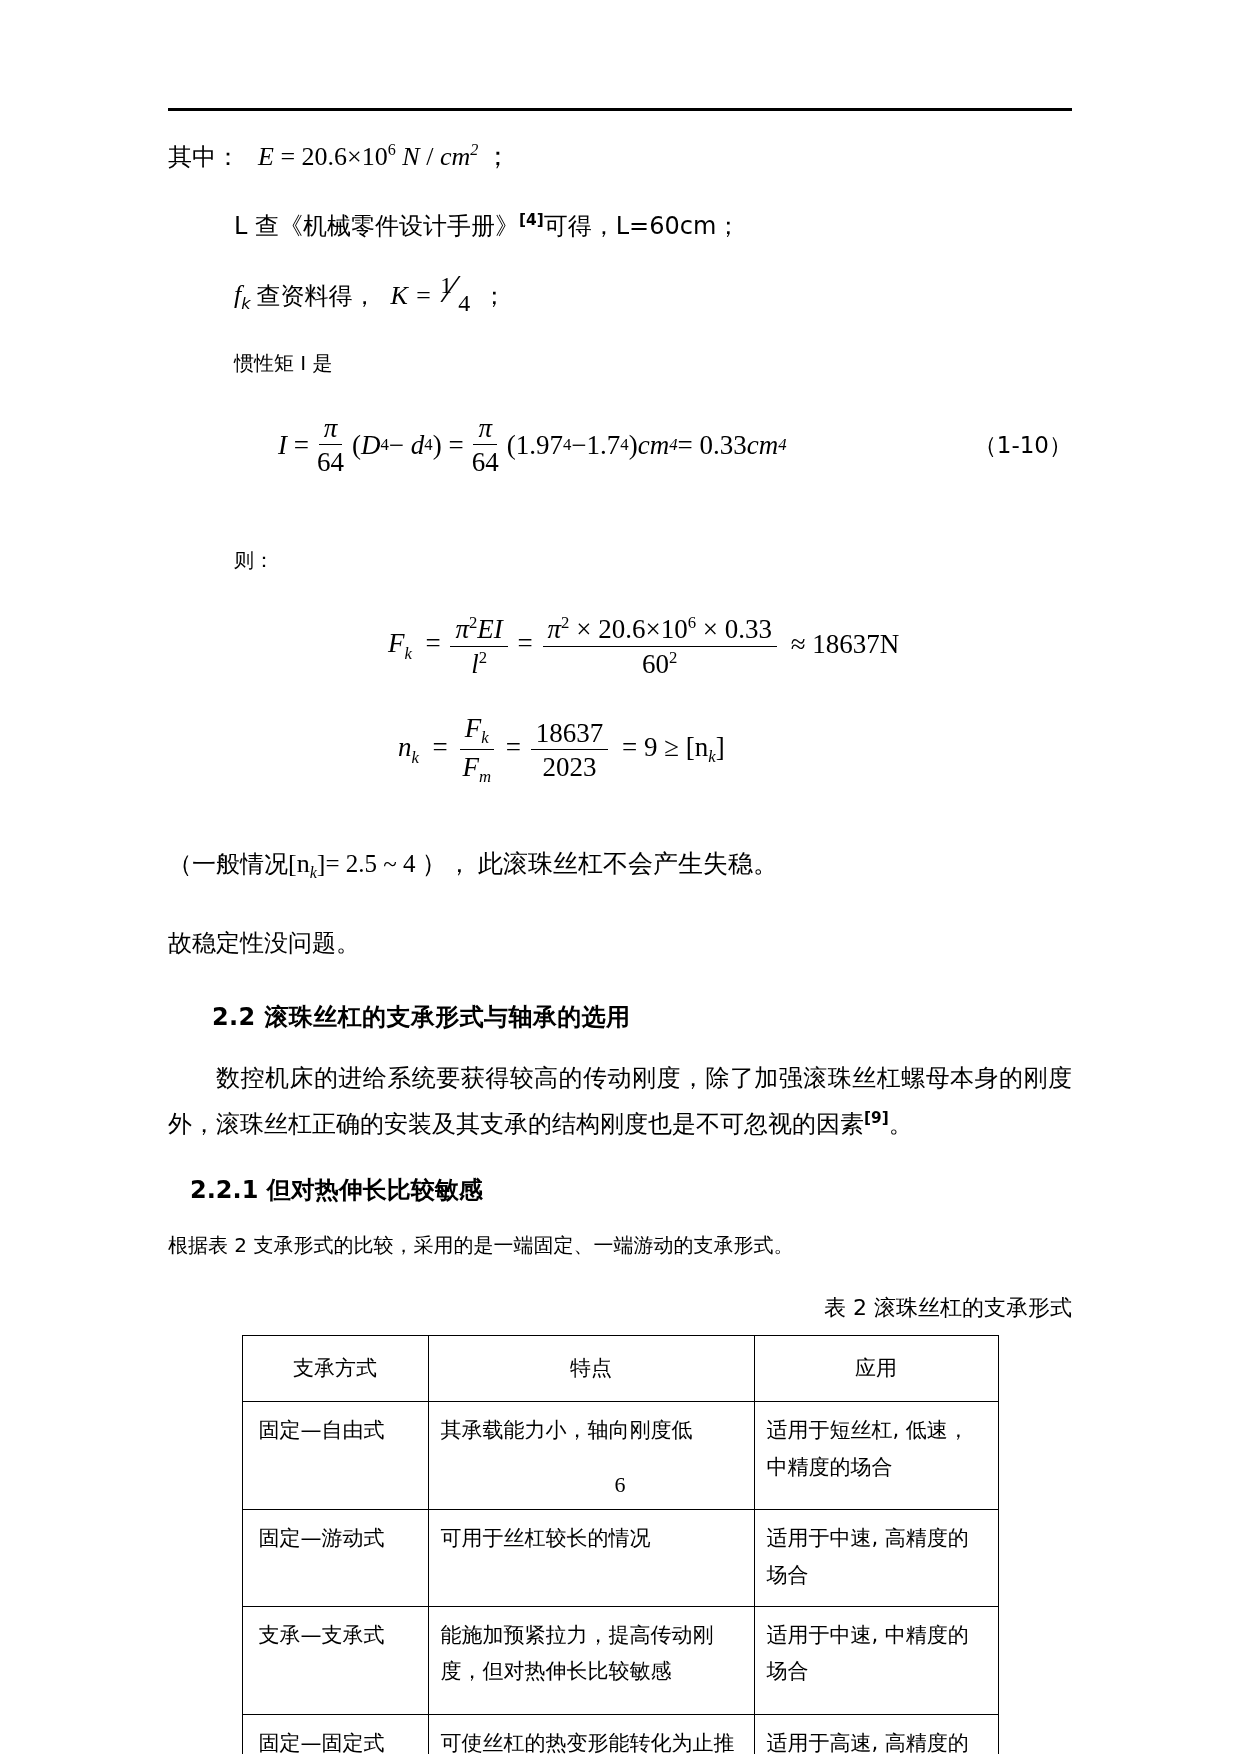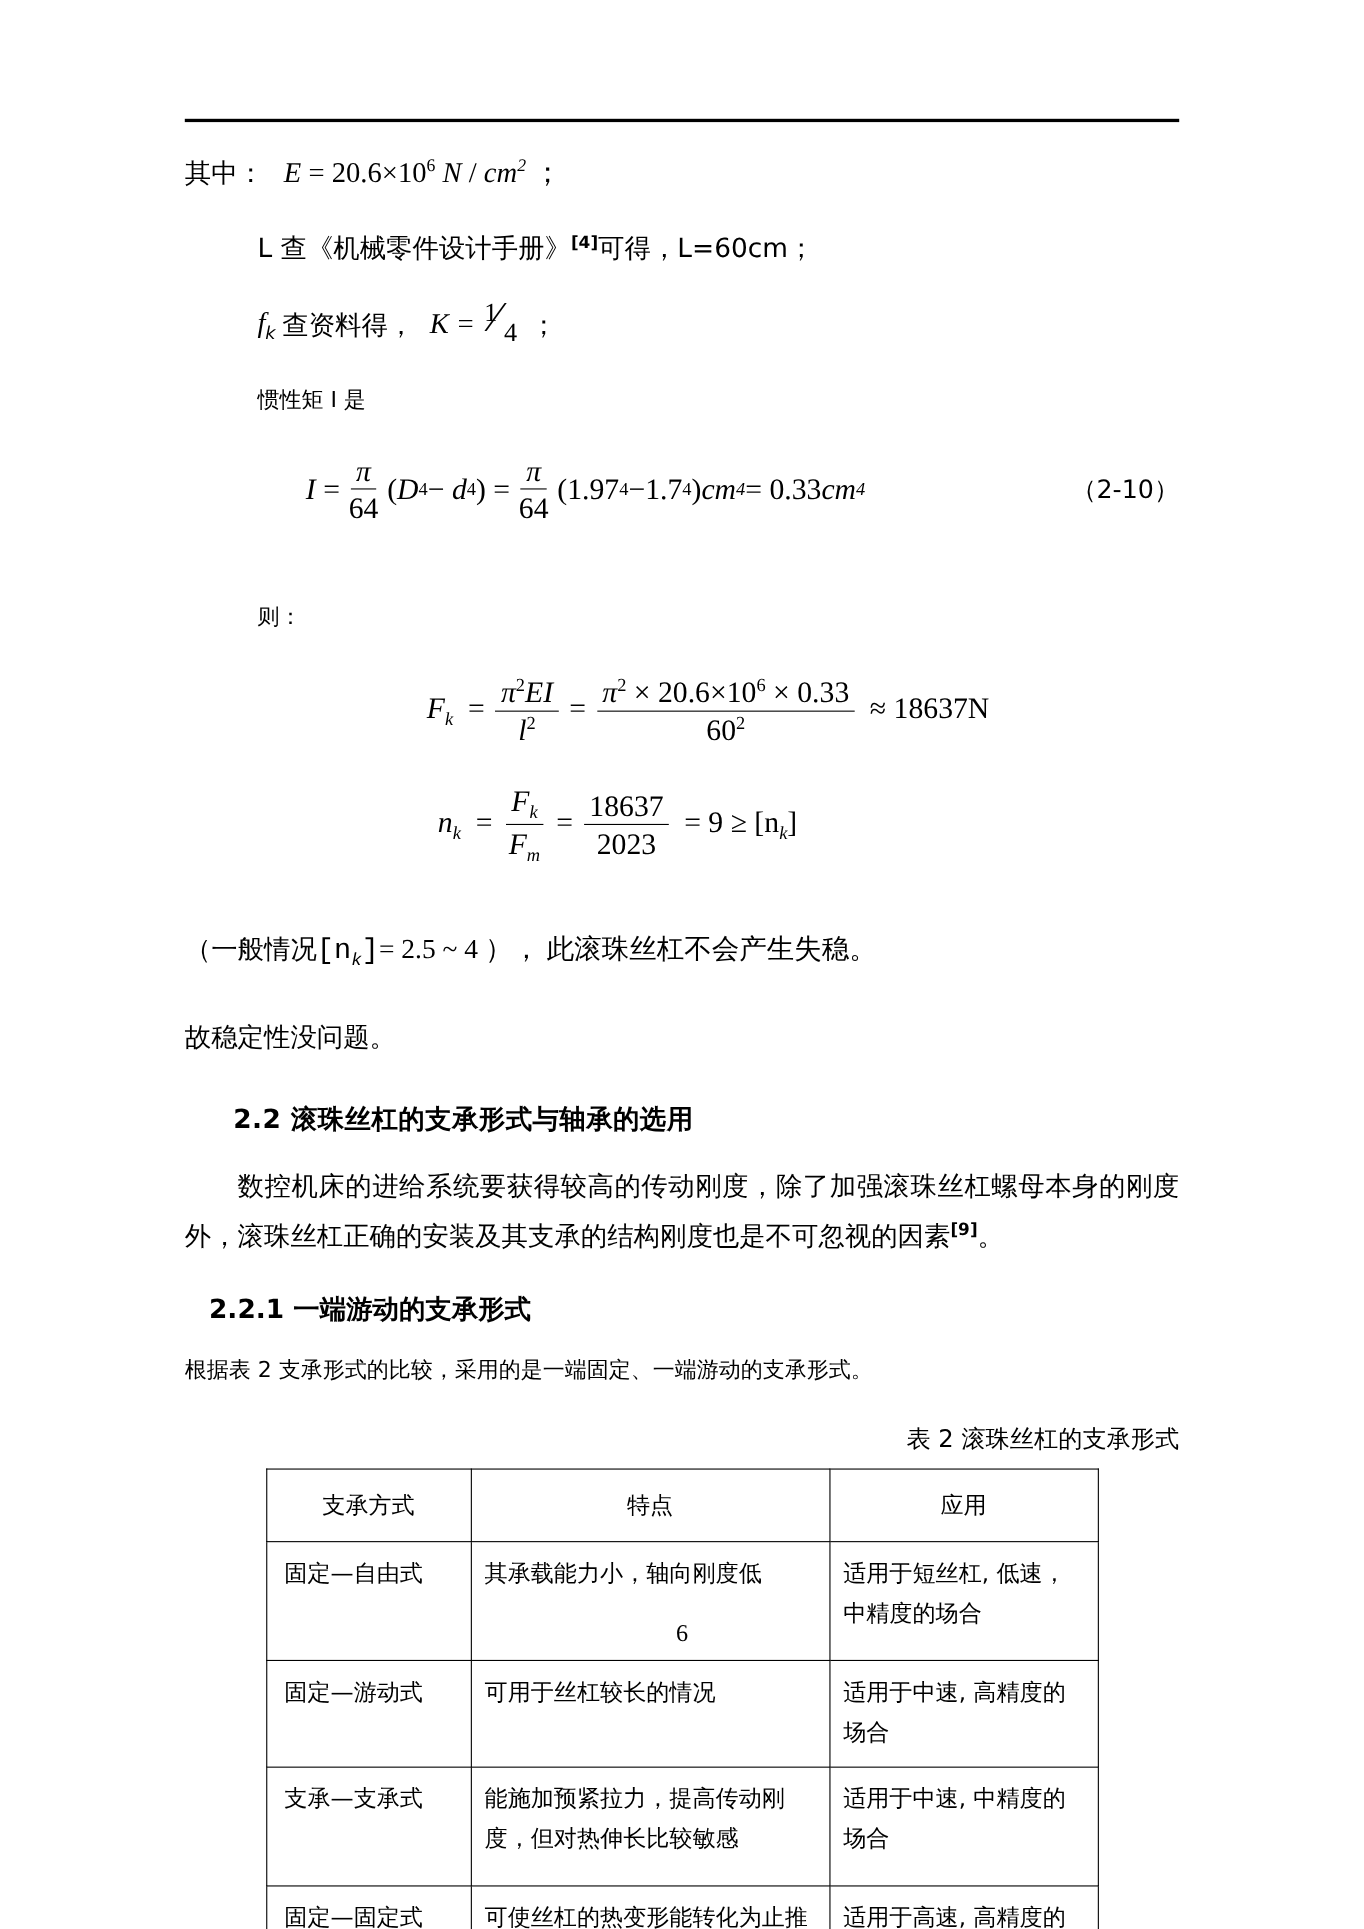--- a/index.html
+++ b/index.html
@@ -285,21 +285,21 @@
           <span class="mup">4</span>
           <span class="mn"> −1.7</span>
           <span class="mup">4</span>
           <span class="mn">)</span>
           <span class="mi">cm</span>
           <span class="mupi">4</span>
           <span class="mn"> = 0.33</span>
           <span class="mi">cm</span>
           <span class="mupi">4</span>
       </span>
-      <span class="eqnum">（2-10）</span>
+      <span class="eqnum">（1-10）</span>
     </div>
 
     <div class="row-plain" style="margin-top:70px;">则：</div>
 
     <div class="eqcenter">
       <span class="mi">F</span><span class="msub">k</span>
       <span class="mn">&nbsp;=</span>
       <span class="frac">
         <span class="num"><span class="mi">π</span><span class="mup">2</span><span class="mi">EI</span></span>
         <span class="den"><span class="mi">l</span><span class="mup">2</span></span>
@@ -321,32 +321,32 @@
       </span>
       <span class="mn">=</span>
       <span class="frac">
         <span class="num mn">18637</span>
         <span class="den mn">2023</span>
       </span>
       <span class="mn" style="margin-left:4px;"><span>= 9 ≥ [n</span><span class="msub">k</span><span>]</span></span>
     </div>
 
     <p class="para" style="margin-top:52px;">
-      <span>（一般情况</span><span style="font-family:Liberation Mono, monospace;font-size:26px;"><span>[n</span><span class="msub">k</span><span>]</span></span><span style="font-family:'Liberation Serif',serif;font-size:25px;">= 2.5 ~ 4 ）， 此滚珠丝杠不会产生失稳。</span>
+      <span>（一般情况</span><span style="font-family:Liberation Serif, serif;font-size:26px;"><span>[n</span><span class="msub">k</span><span>]</span></span><span style="font-family:'Liberation Serif',serif;font-size:25px;">= 2.5 ~ 4 ）， 此滚珠丝杠不会产生失稳。</span>
     </p>
 
     <p class="para p-gap">故稳定性没问题。</p>
 
     <h2 class="h2">2.2  滚珠丝杠的支承形式与轴承的选用</h2>
 
     <p class="para para-indent" style="margin-top:22px;">
       <span>数控机床的进给系统要获得较高的传动刚度，除了加强滚珠丝杠螺母本身的</span><span>刚度外，滚珠丝杠正确的安装及其支承的结构刚度也是不可忽视的因素</span><span class="sup-ref">[9]</span><span>。</span>
     </p>
 
-    <h3 class="h3">2.2.1  一端游动的支承形式</h3>
+    <h3 class="h3">2.2.1  但对热伸长比较敏感</h3>
 
     <p class="line-normal">根据表 2 支承形式的比较，采用的是一端固定、一端游动的支承形式。</p>
 
     <div class="tbl-caption">表 2  滚珠丝杠的支承形式</div>
 
     <table class="support-table">
       <colgroup>
         <col class="col0">
           <col class="col1">
           <col class="col2">

